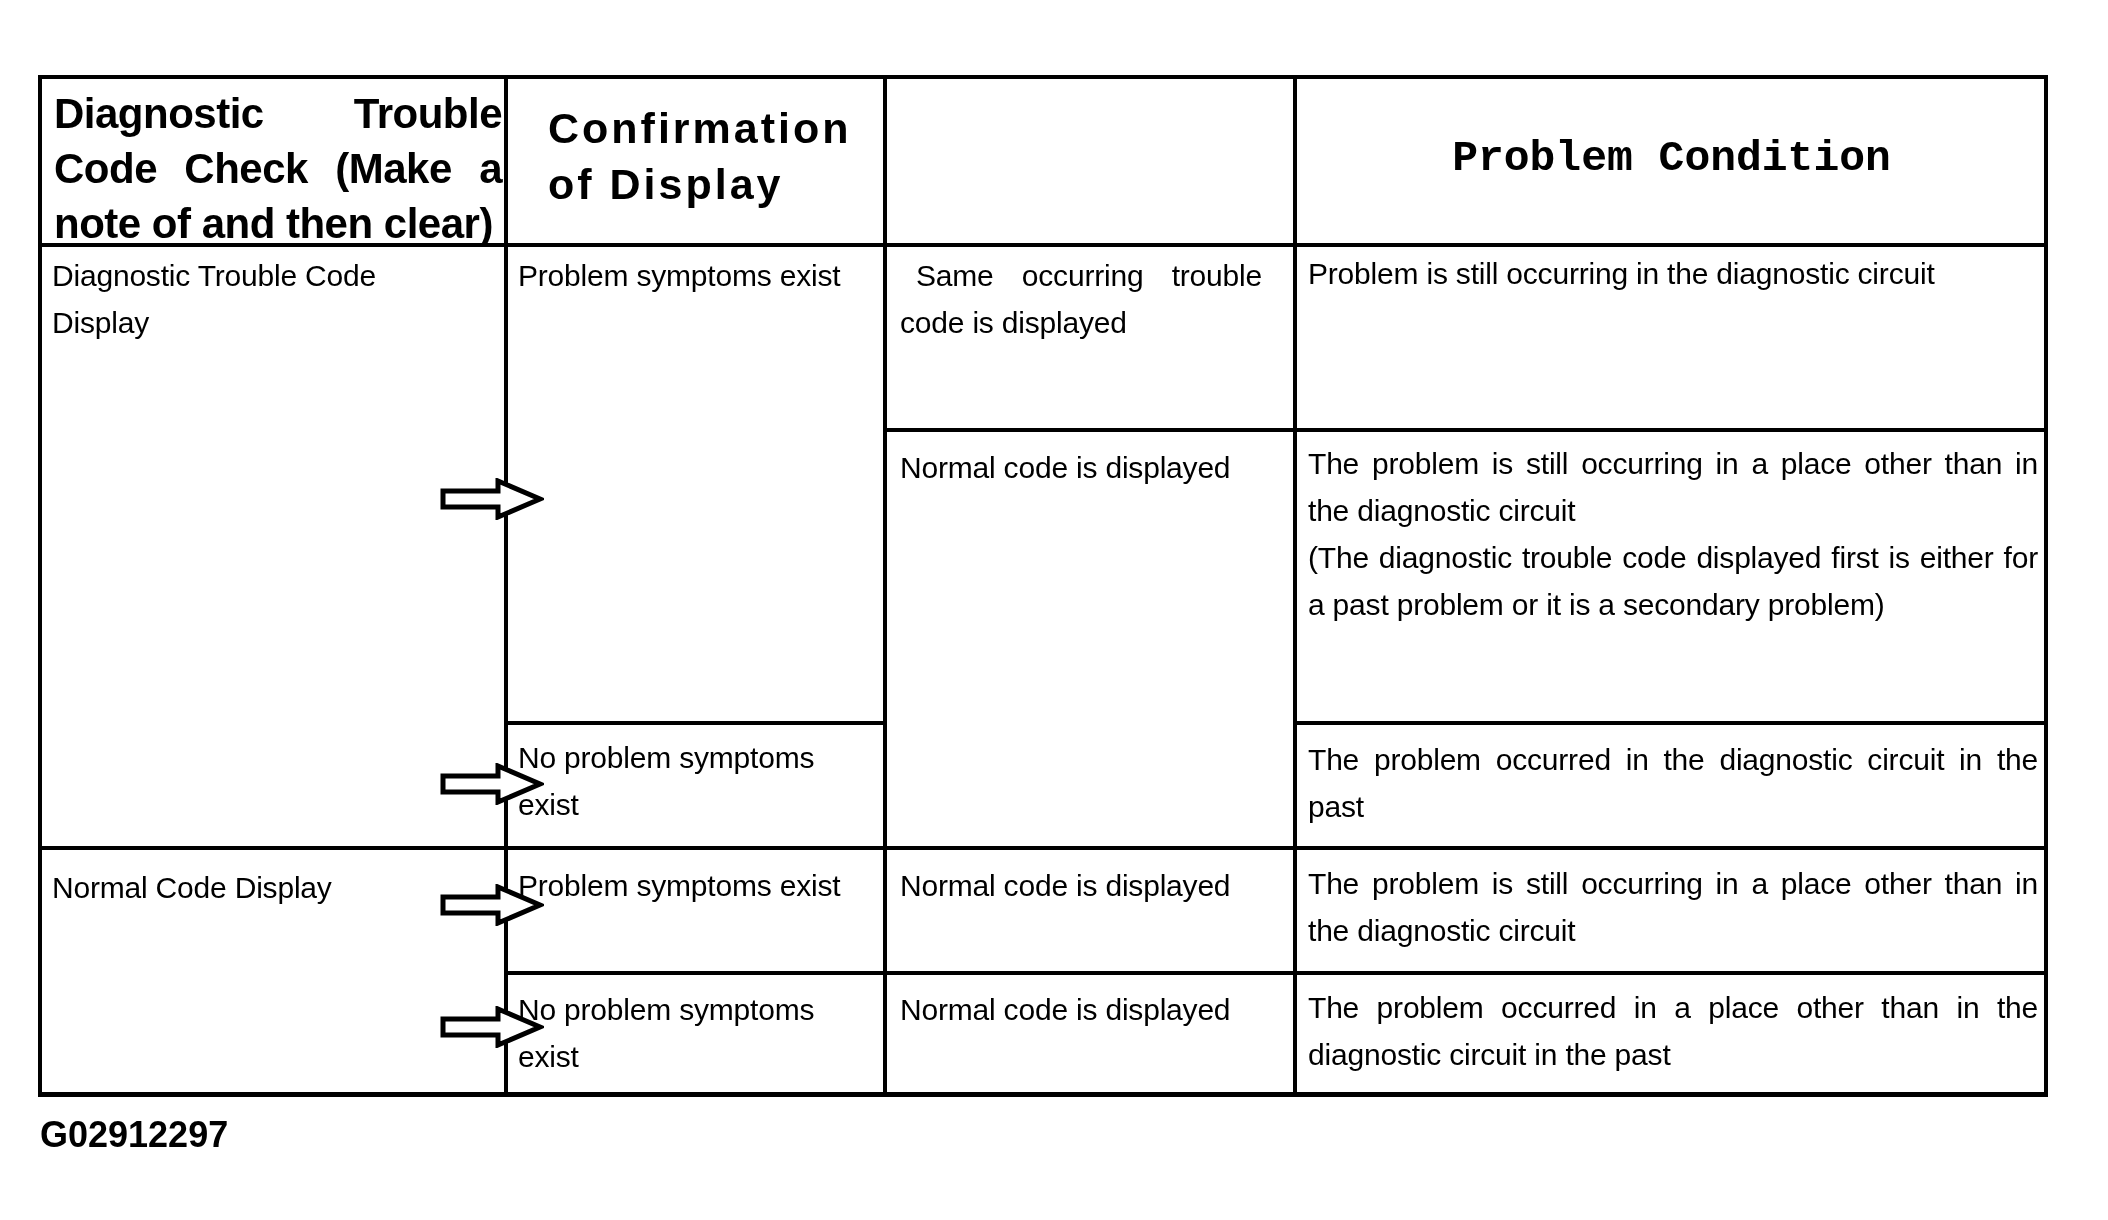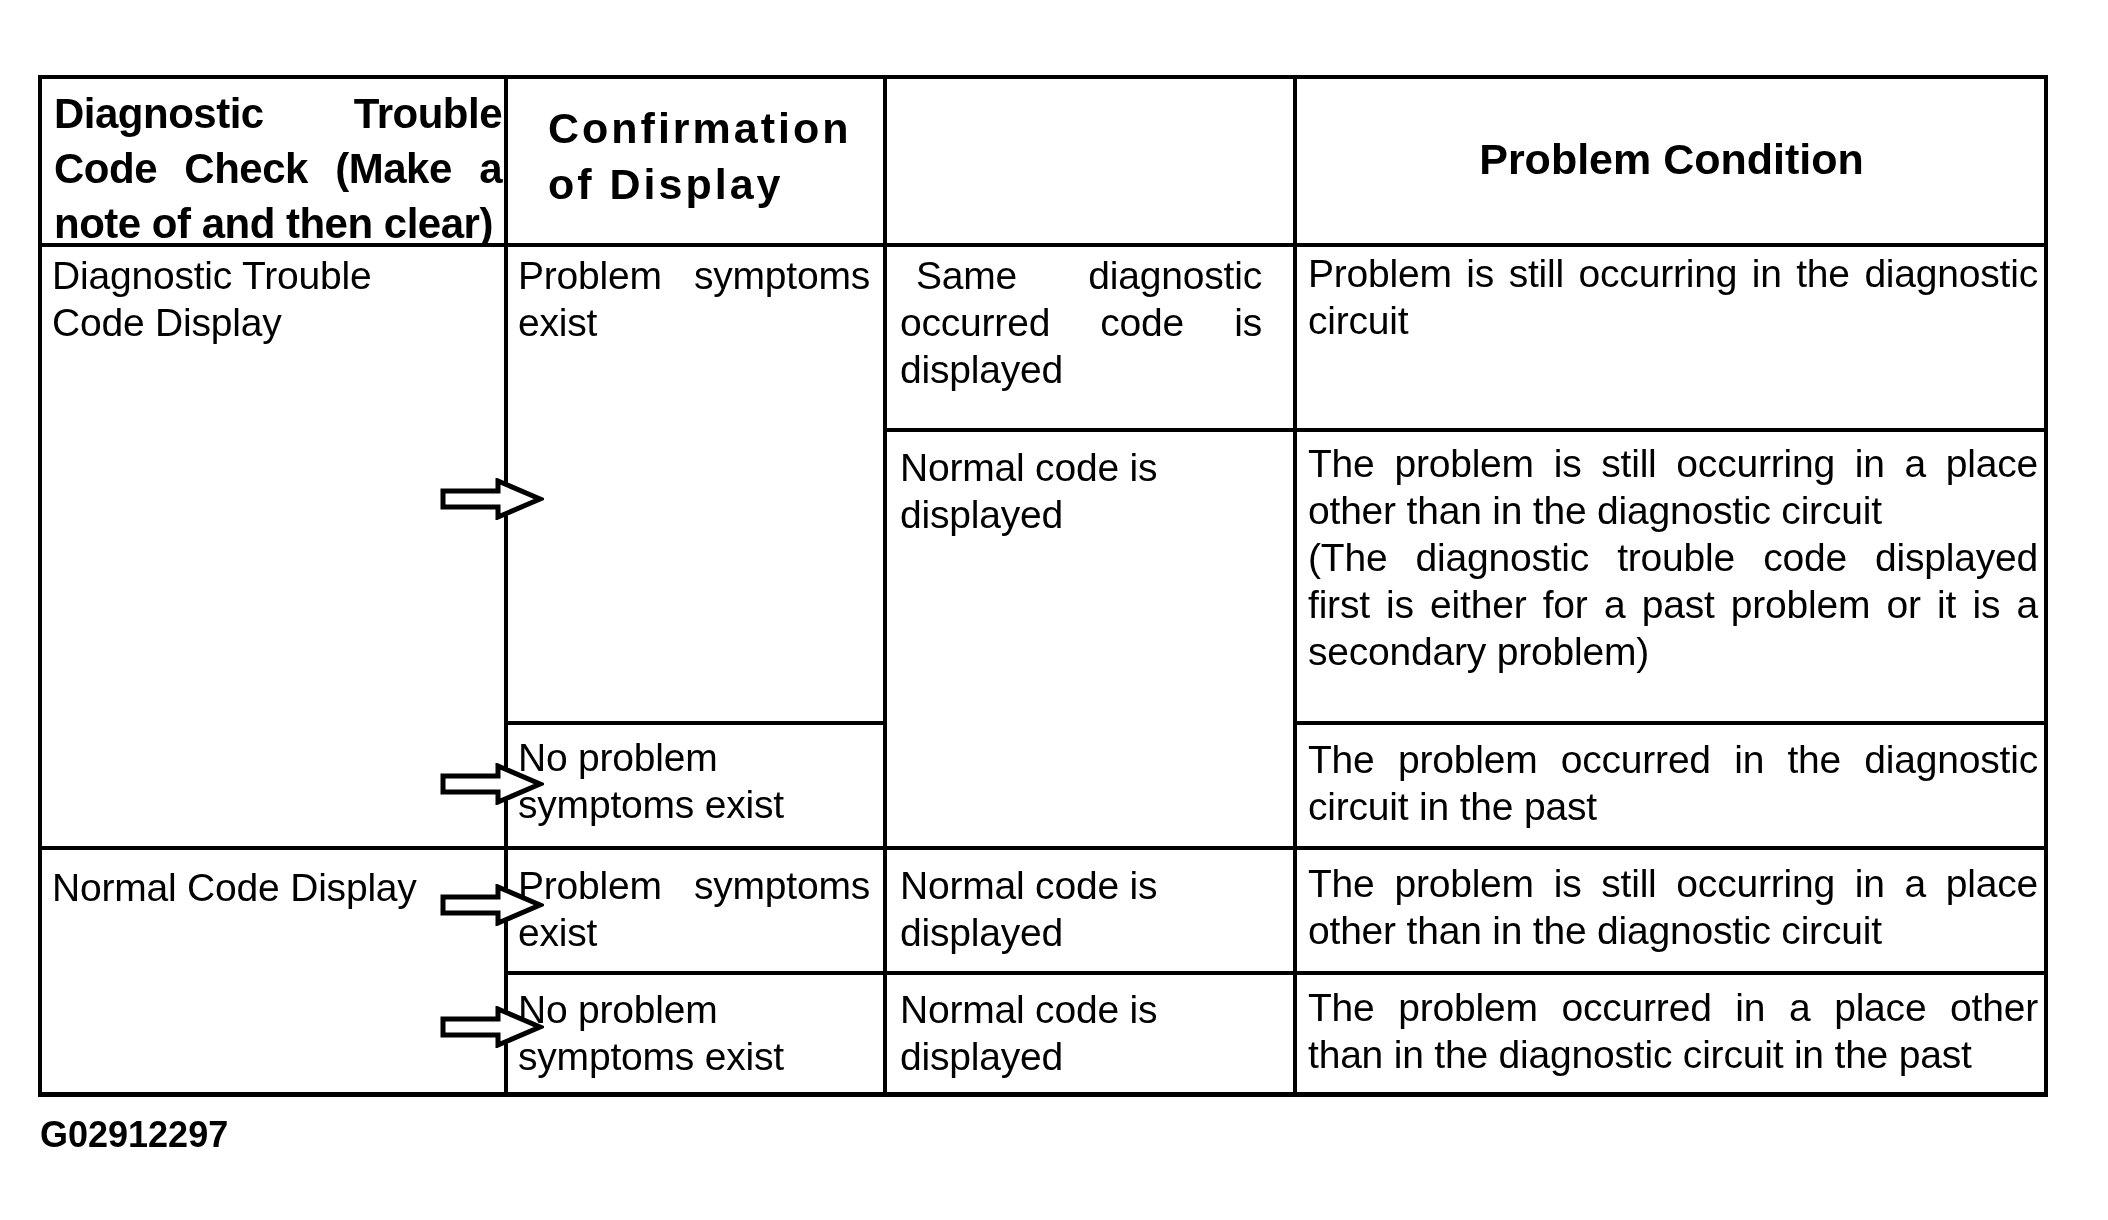--- a/index.html
+++ b/index.html
@@ -9,21 +9,21 @@
     font-family:"Liberation Sans", sans-serif;
     color:#000000;
     position:relative;
     overflow:hidden;
   }
   .canvas{position:absolute;left:0;top:0;width:2108px;height:1220px;background:#fff;}
   .line{position:absolute;background:#000;z-index:1;}
   .cell{position:absolute;z-index:0;color:#000;}
   .hdr{font-weight:bold;font-size:42px;line-height:55px;}
   .hdr2{font-weight:bold;font-size:43px;line-height:56px;}
-  .body-txt{font-size:39px;line-height:47px;letter-spacing:-0.2px;}
+  .body-txt{font-size:30px;line-height:47px;letter-spacing:-0.2px;}
   .just{text-align:justify;text-justify:inter-word;}
   .h1cell{letter-spacing:-0.5px;}
   .h2cell{letter-spacing:3px;}
   .h4cell{display:flex;align-items:center;justify-content:center;text-align:center;}
   .indent1{text-indent:16px;}
   .arrow{position:absolute;width:104px;height:42px;z-index:2;}
   .figure-id{position:absolute;left:40px;top:1114px;font-weight:bold;font-size:36px;letter-spacing:0;}
 </style>
 </head>
 <body>
@@ -43,27 +43,27 @@
   <div class="line" style="left:1293px;top:721px;width:755px;height:4px;"></div>
   <div class="line" style="left:38px;top:846px;width:2010px;height:4px;"></div>
   <div class="line" style="left:504px;top:971px;width:1544px;height:4px;"></div>
   <div class="line" style="left:38px;top:1092px;width:2010px;height:5px;"></div>
 
   <div class="cell hdr just h1cell" style="left:54px;top:86px;width:448px;">Diagnostic Trouble Code Check (Make a note of and then clear)</div>
 
   <div class="cell hdr2 h2cell" style="left:548px;top:100px;width:340px;">Confirmation of Display</div>
 
 
-  <div class="cell hdr2 h4cell" style="left:1299px;top:75px;width:745px;height:168px;">Problem Condition</div>
+  <div class="cell hdr2 h4cell" style="left:1299px;top:75px;width:745px;height:168px;font-family:Liberation Mono, monospace;">Problem Condition</div>
 
   <div class="cell body-txt" style="left:52px;top:252px;width:400px;">Diagnostic Trouble Code Display</div>
 
   <div class="cell body-txt just" style="left:518px;top:252px;width:352px;">Problem symptoms exist</div>
 
-  <div class="cell body-txt just indent1" style="left:900px;top:252px;width:362px;">Same diagnostic occurred code is displayed</div>
+  <div class="cell body-txt just indent1" style="left:900px;top:252px;width:362px;">Same occurring trouble code is displayed</div>
 
   <div class="cell body-txt just" style="left:1308px;top:250px;width:730px;">Problem is still occurring in the diagnostic circuit</div>
 
   <div class="cell body-txt" style="left:900px;top:444px;width:362px;">Normal code is displayed</div>
 
   <div class="cell" style="left:1308px;top:440px;width:730px;">
     <div class="body-txt just">The problem is still occurring in a place other than in the diagnostic circuit</div>
     <div class="body-txt just">(The diagnostic trouble code displayed first is either for a past problem or it is a secondary problem)</div>
   </div>
 

